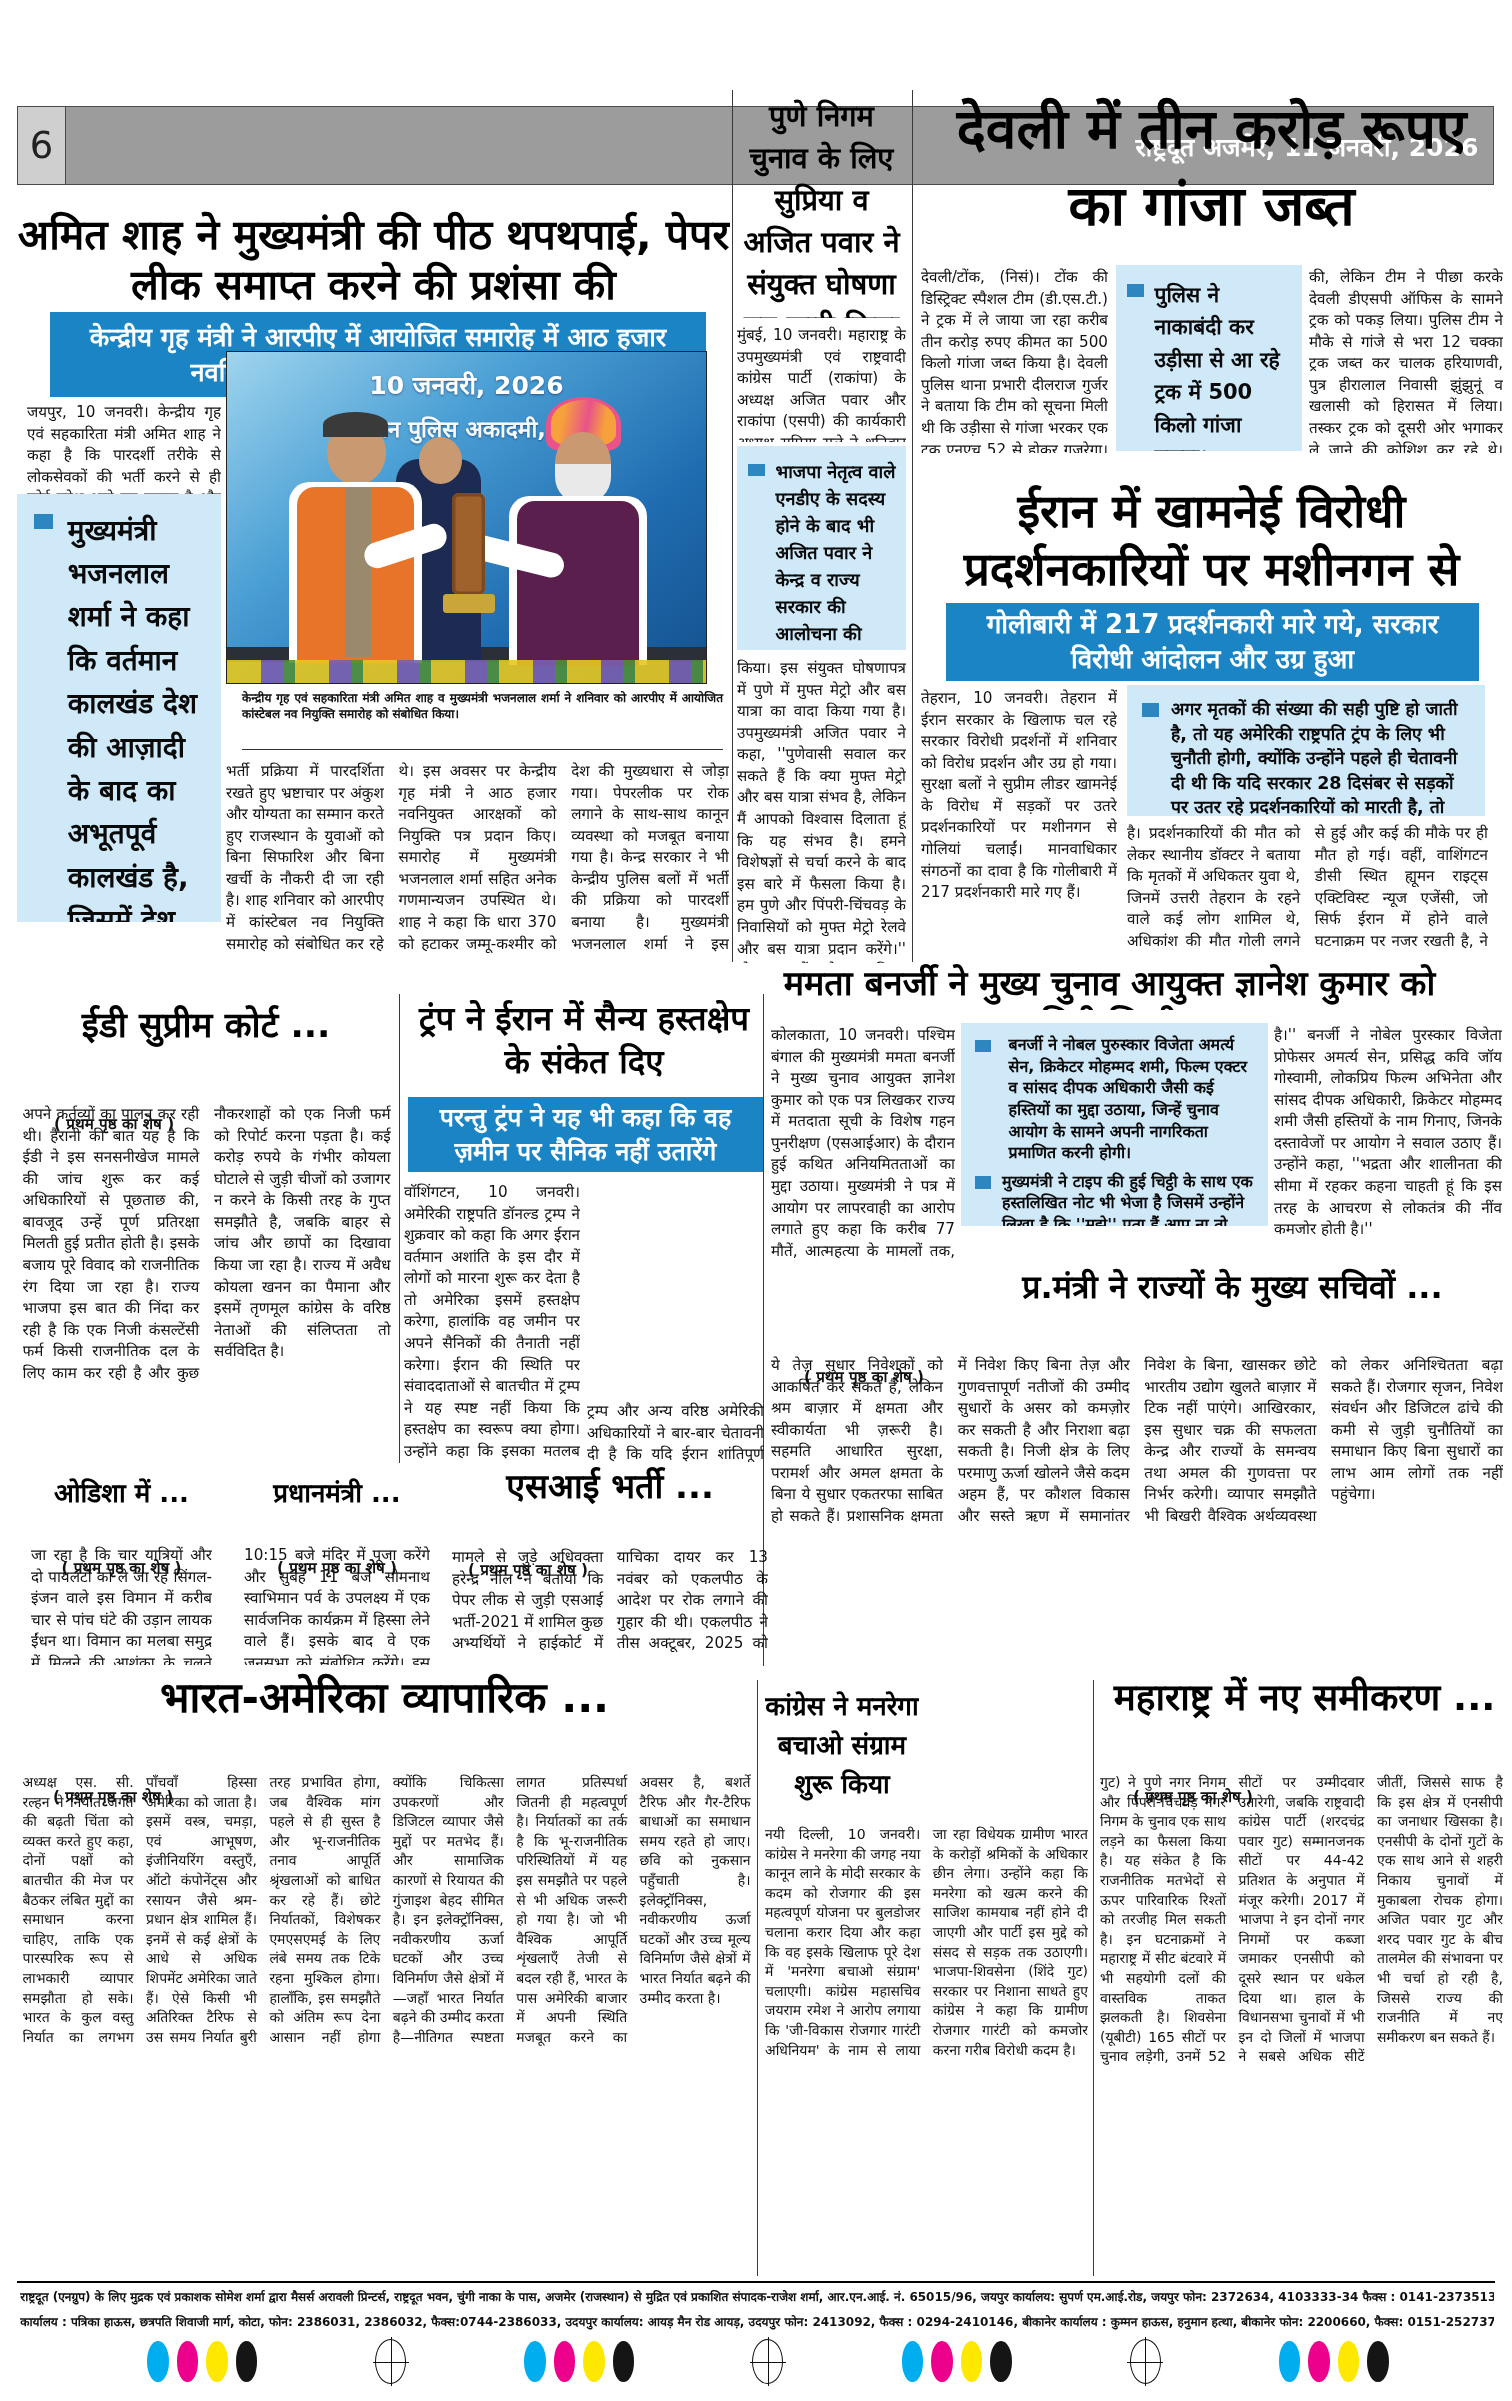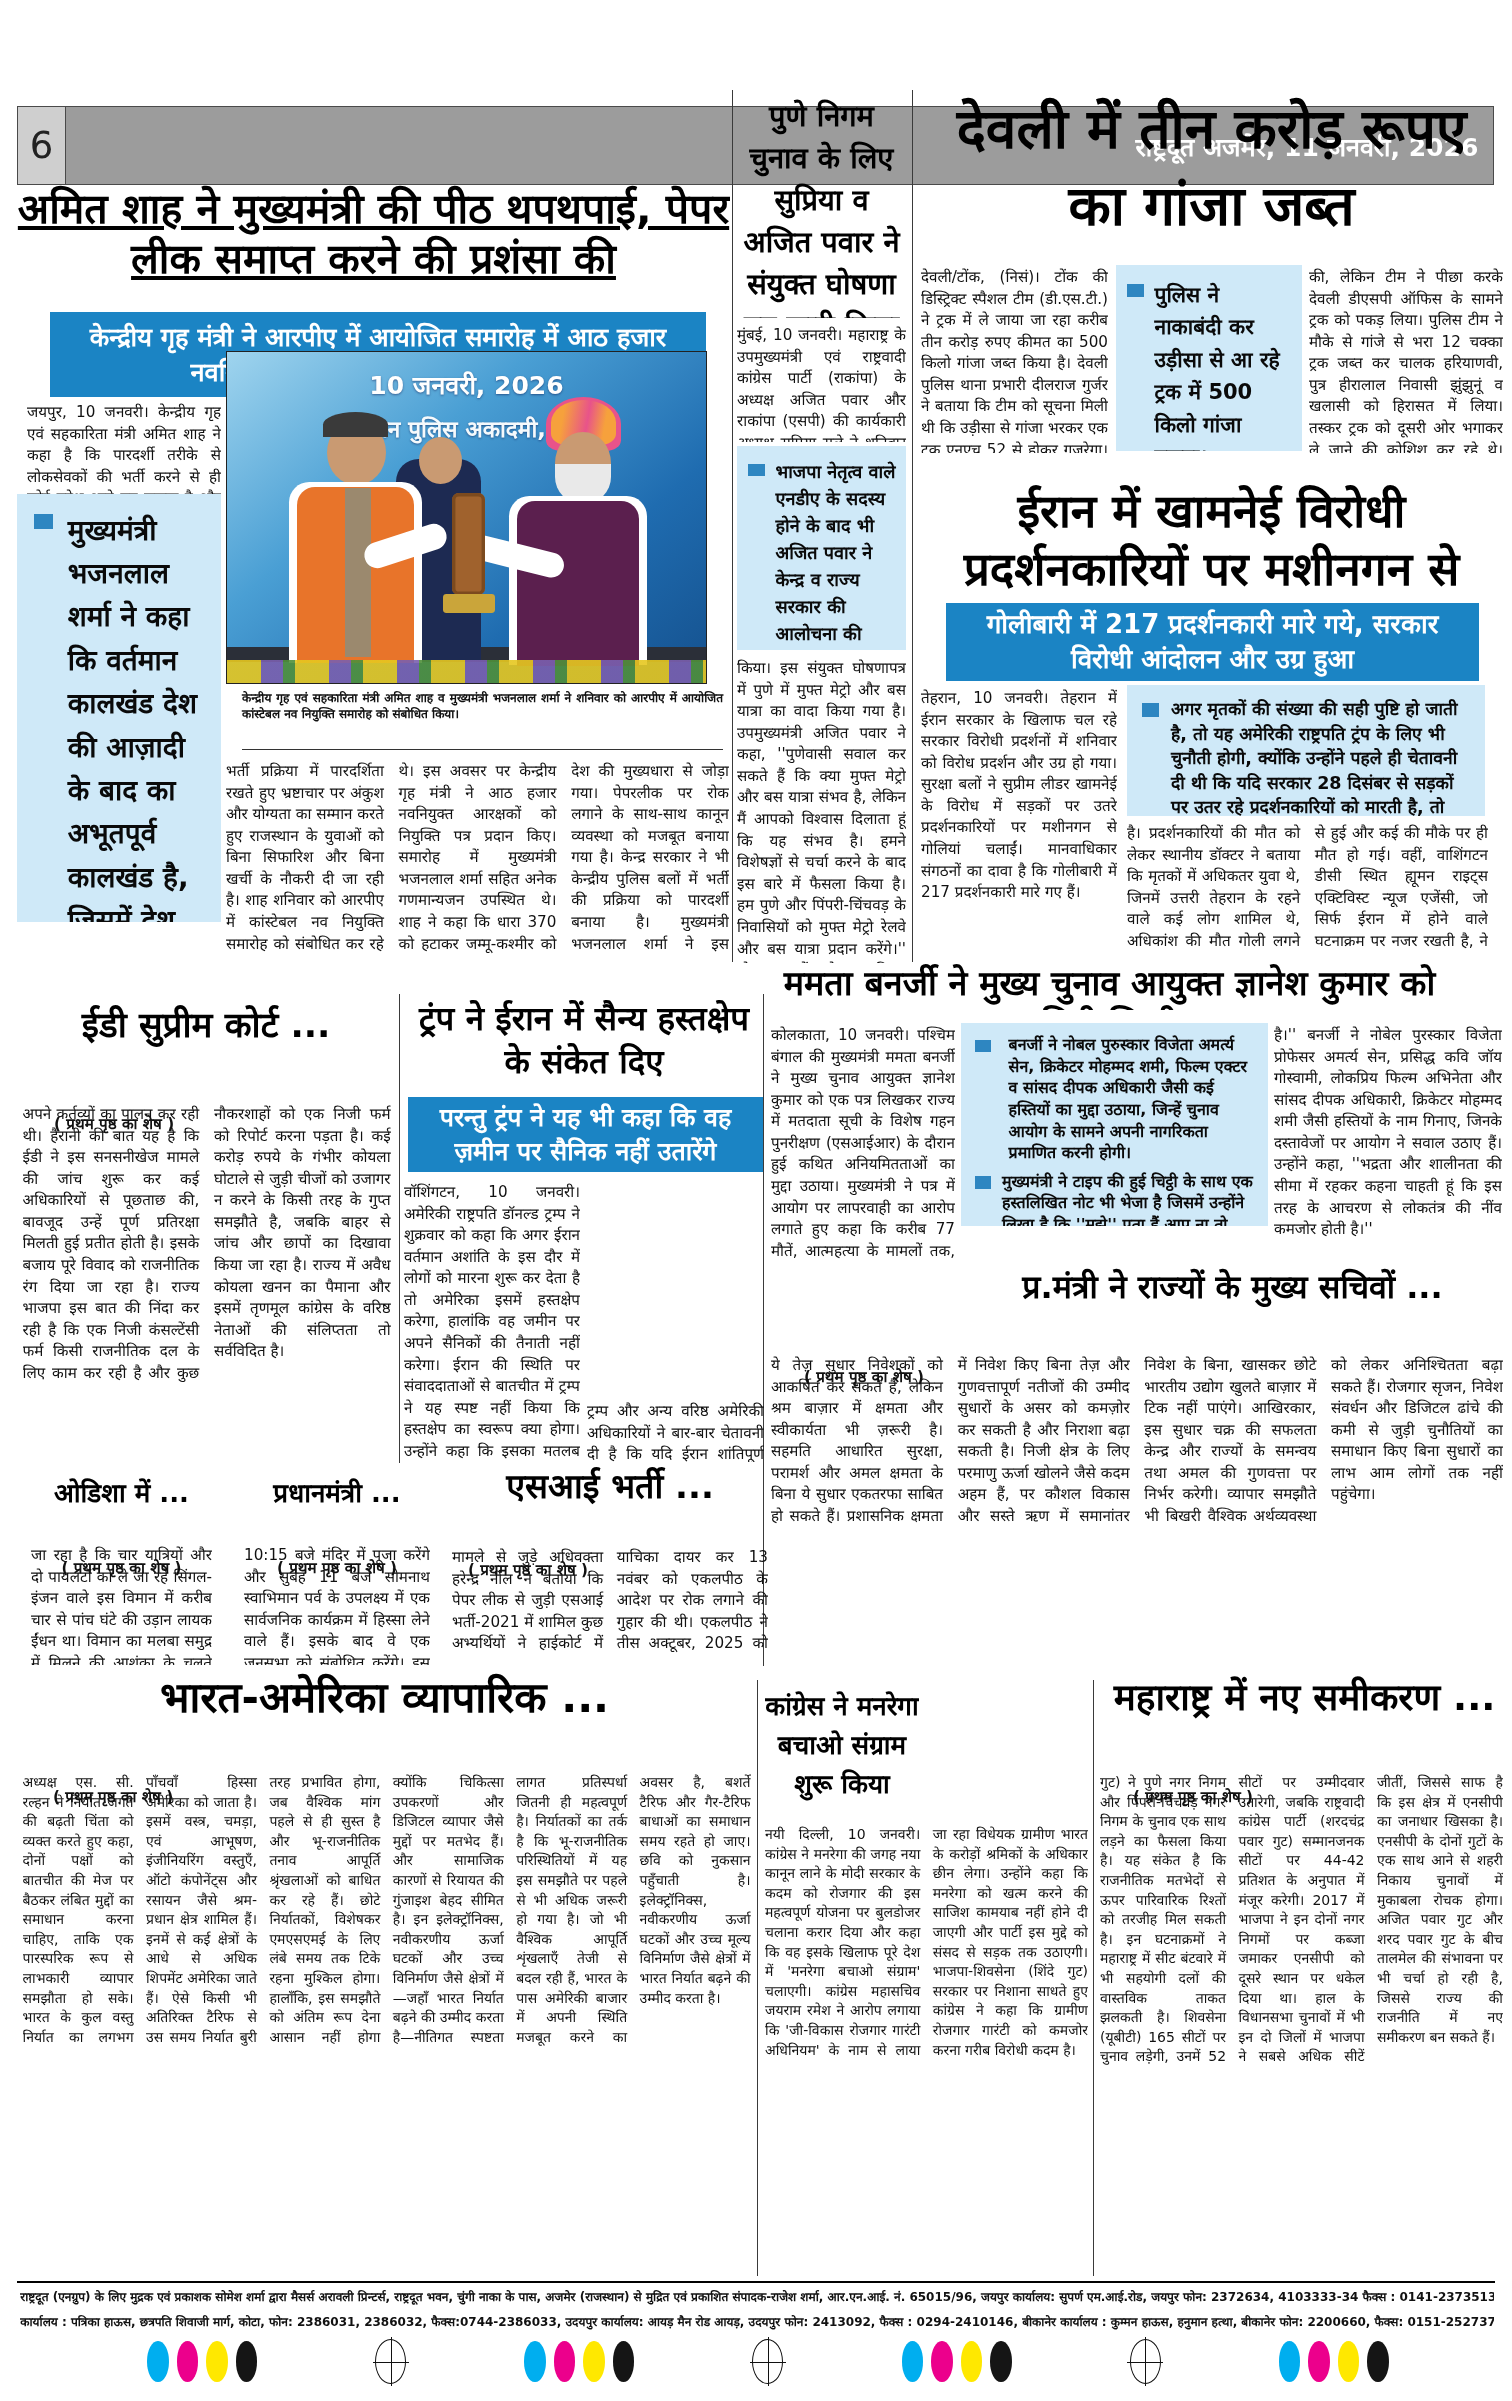--- a/index.html
+++ b/index.html
@@ -36,21 +36,21 @@
 </head>
 <body>
 
 <div id="page">
 
   <div class="abs" style="left:17px;top:106px;width:1477px;height:79px;background:#9c9c9c;border:1.7px solid #4a4a4a;box-sizing:border-box;display:flex;align-items:center;">
     <div style="width:47px;height:100%;background:#cfcfcf;border-right:1.7px solid #4a4a4a;display:flex;align-items:center;justify-content:center;font-size:37px;color:#222;">6</div>
     <div style="flex:1;text-align:right;padding-right:14.7px;color:#ffffff;font-weight:700;font-size:25px;">राष्ट्रदूत अजमेर, 11 जनवरी, 2026</div>
   </div>
 
-  <div class="abs hl c" style="left:17px;top:184px;width:713px;font-size:41px;height:107px;overflow:hidden;text-decoration:underline;">अमित शाह ने मुख्यमंत्री की पीठ थपथपाई, पेपर लीक समाप्त करने की प्रशंसा की</div>
+  <div class="abs hl c" style="left:17px;top:210px;width:713px;font-size:41px;height:107px;overflow:hidden;">अमित शाह ने मुख्यमंत्री की पीठ थपथपाई, पेपर लीक समाप्त करने की प्रशंसा की</div>
   <div class="abs bluebar" style="left:50px;top:312px;width:656px;height:85px;font-size:25.4px;line-height:1.35;padding:0 17px;box-sizing:border-box;">केन्द्रीय गृह मंत्री ने आरपीए में आयोजित समारोह में आठ हजार नवनियुक्त कांस्टेबलों को नियुक्त पत्र दिए</div>
 
   <div class="abs body-txt j" style="left:27px;top:402px;width:194px;height:260px;">जयपुर, 10 जनवरी। केन्द्रीय गृह एवं सहकारिता मंत्री अमित शाह ने कहा है कि पारदर्शी तरीके से लोकसेवकों की भर्ती करने से ही कोई प्रदेश आगे बढ़ सकता है और मुख्यमंत्री भजनलाल शर्मा की सरकार ने पूर्ववर्ती सरकार का पेपरलीक का सिलसिला खत्म कर राजस्थान को इससे निजात दिलाई है। उन्होंने कहा कि हमारी राज्य सरकार</div>
 
   <div class="abs hibox" style="left:17px;top:494px;width:204px;height:428px;">
     <div class="row">
       <span class="bullet"></span>
       <span class="btxt" style="font-size:28px;line-height:1.55;">मुख्यमंत्री भजनलाल शर्मा ने कहा कि वर्तमान कालखंड देश की आज़ादी के बाद का अभूतपूर्व कालखंड है, जिसमें देश को प्रधानमंत्री नरेन्द्र मोदी और गृह मंत्री अमित शाह का मजबूत व कुशल नेतृत्व मिल रहा है।</span>
     </div>
   </div>

